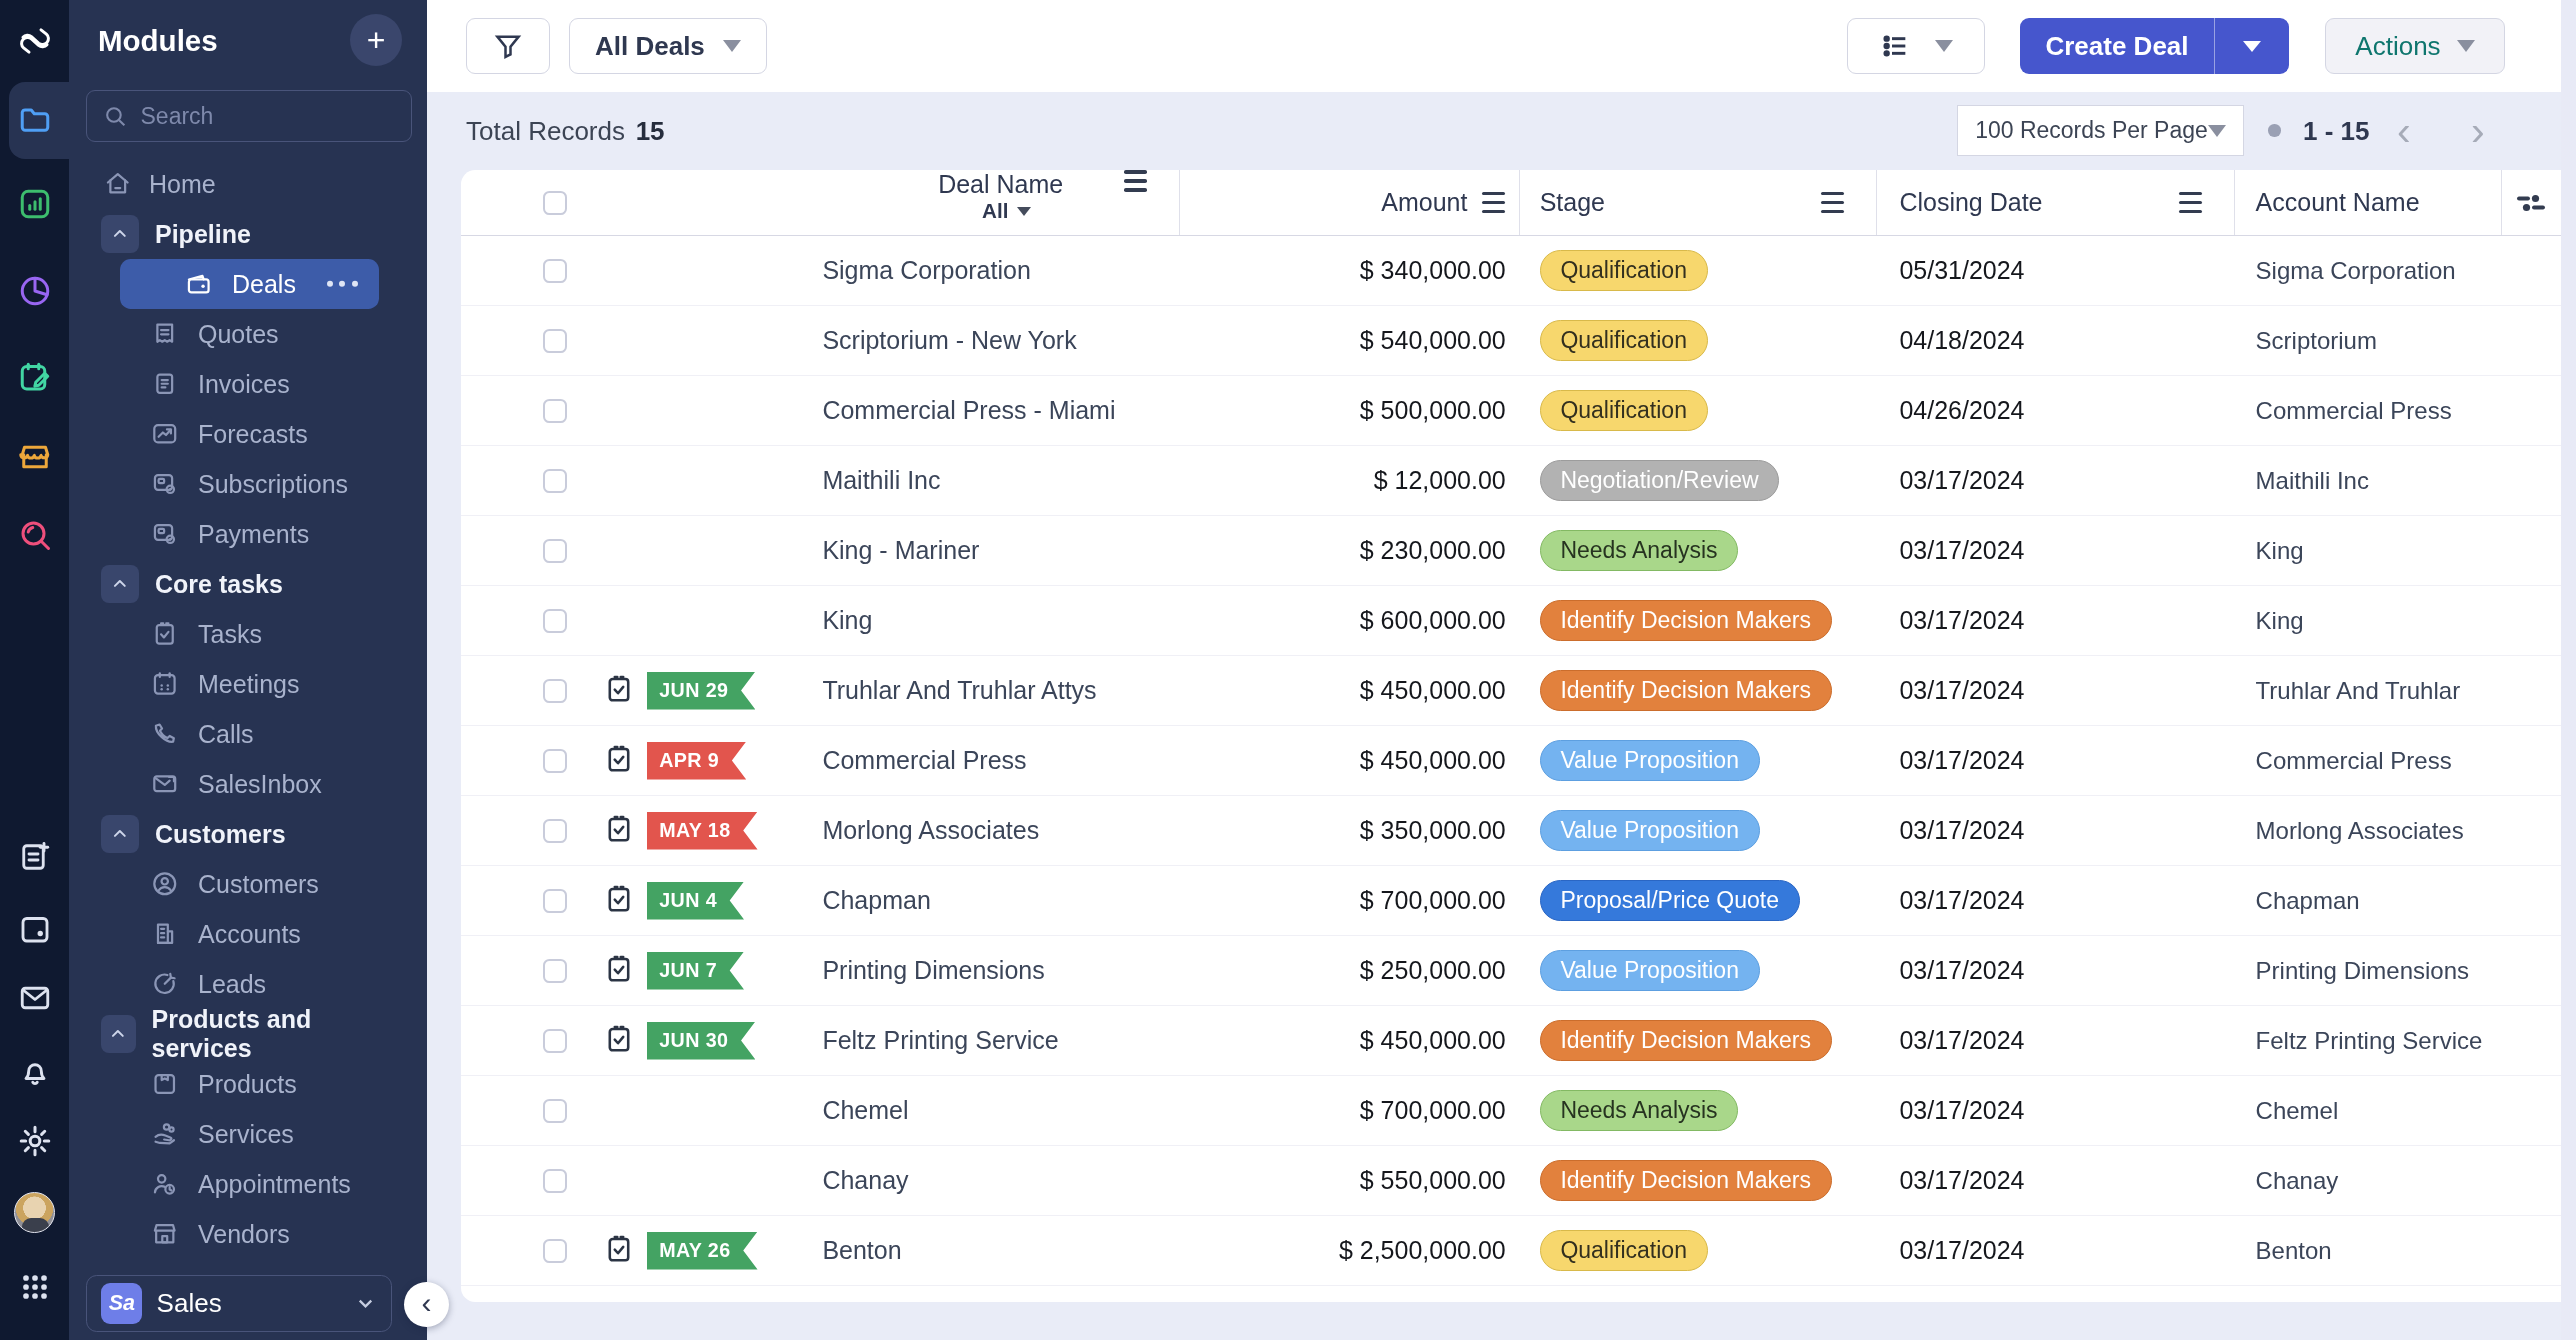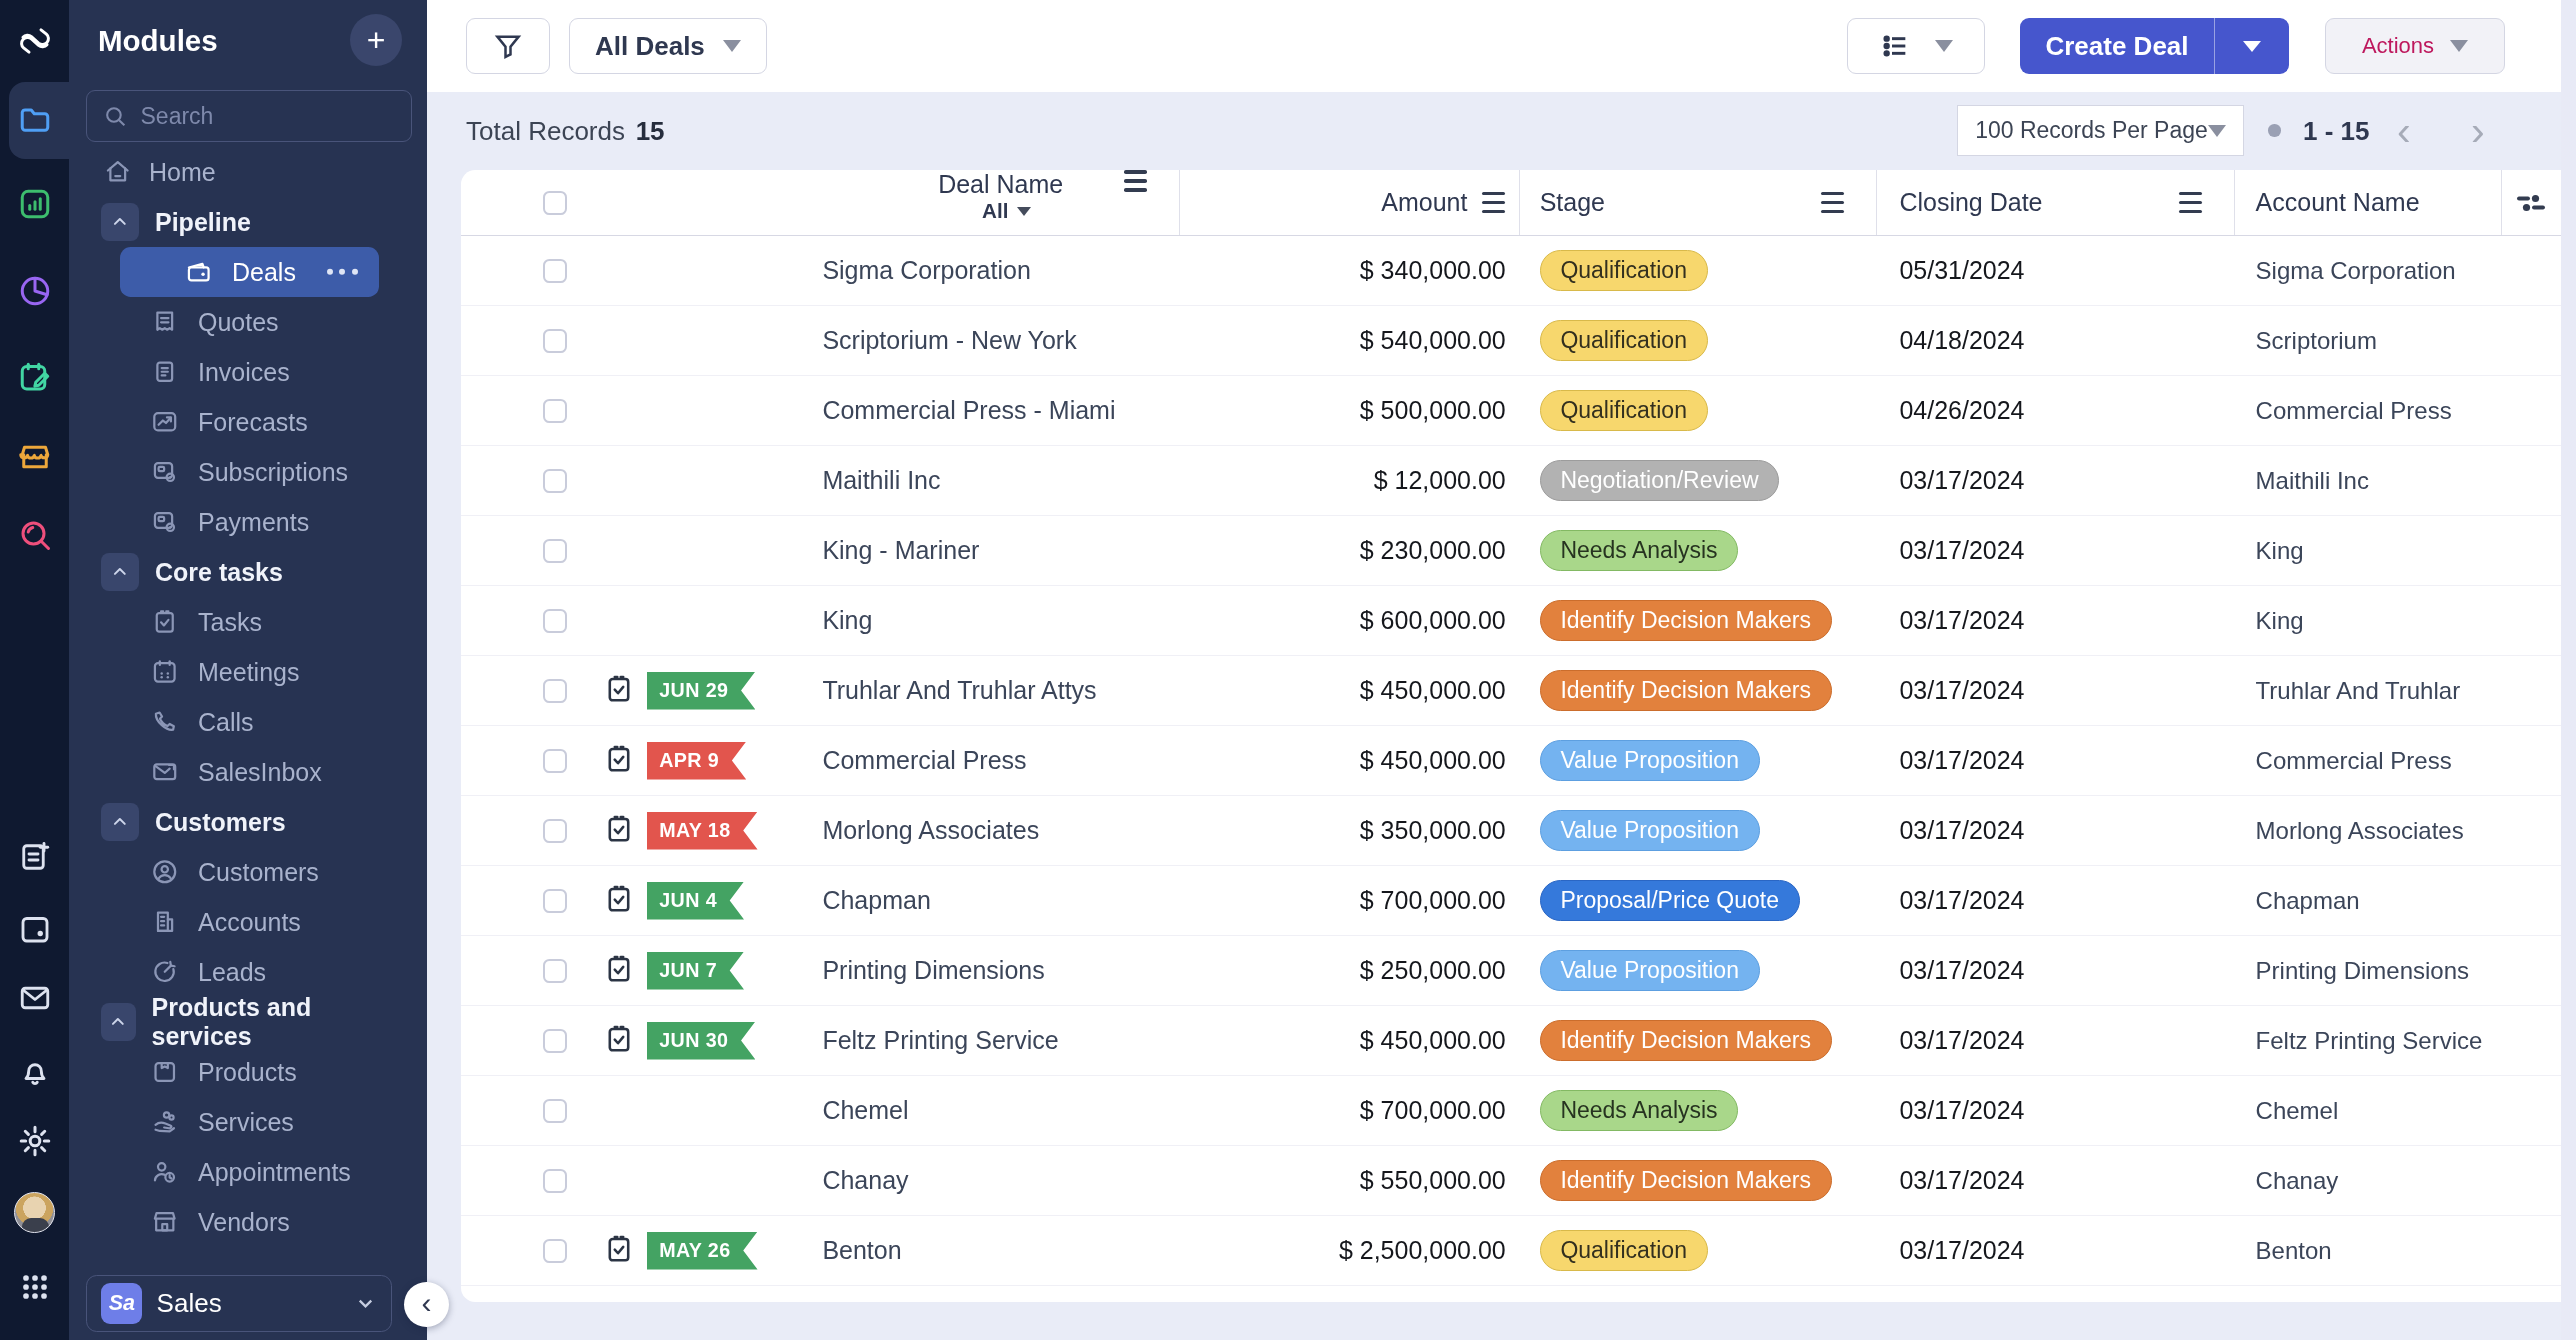--- a/index.html
+++ b/index.html
@@ -19,21 +19,21 @@
   
   .sidebar { position:absolute; left:69px; top:0; width:358px; height:1341px; background:#273352; z-index:4; color:#a9b3cd; }
   .sb-title-row { position:absolute; left:0; top:12.5px; width:358px; height:57px; display:flex; align-items:center; }
   .sb-title { margin-left:29px; font-size:29.5px; font-weight:bold; color:#fff; }
   .sb-add { position:absolute; right:25px; top:1.8px; width:52px; height:52px; border-radius:50%; background:#3a466c; color:#fff;
     font-size:32px; display:flex; align-items:center; justify-content:center; font-weight:300; }
   .sb-search { position:absolute; left:17px; top:90px; width:326px; height:52px; border:1.8px solid #49547a; border-radius:9px;
     display:flex; align-items:center; gap:12.5px; padding:0 16px; color:#7e89ab; }
   .sb-search svg { width:25px; height:25px; }
   .sb-search .ph { font-size:23px; }
-  .sb-list { position:absolute; left:0; top:147px; width:325px; }
+  .sb-list { position:absolute; left:0; top:159px; width:325px; }
   .sb-item { position:relative; height:50px; display:flex; align-items:center; font-size:25px; }
   .sb-item .ic { display:flex; width:30px; justify-content:center; }
   .sb-item .ic svg { width:29.5px; height:29.5px; }
   .lvl-top { padding-left:34px; gap:16px; }
   .lvl-sec { padding-left:32px; gap:16px; font-weight:bold; color:#f0f3fa; }
   .lvl-sub { padding-left:81px; gap:18px; }
   .sec-chev { width:38px; height:38px; border-radius:8px; background:#39466c; display:flex; align-items:center; justify-content:center; }
   .sec-chev svg { width:19.7px; height:19.7px; }
   .sb-active { position:absolute; left:17px; right:15px; top:0; bottom:0; background:#3d5ca9; border-radius:10.7px; z-index:-1; }
   .sb-item.active { color:#ffffff;margin-left:34px; }
@@ -59,21 +59,21 @@
   .tri-down { width:0; height:0; border-left:9.8px solid transparent; border-right:9.8px solid transparent; border-top:12.5px solid #8a8f9f; }
   .listview-btn { position:absolute; left:1435px; top:18px; width:138px; height:56px; gap:23px; }
   .listview-btn svg { width:32px; height:32px; }
   .create-btn { position:absolute; left:1608px; top:18px; width:269px; height:56px; border-radius:9px; background:#4656cd;
     display:flex; overflow:hidden; }
   .create-main { width:195px; display:flex; align-items:center; justify-content:center; color:#fff; font-size:26px; font-weight:bold;
     border-right:1.8px solid rgba(255,255,255,.45); }
   .create-arrow { flex:1; display:flex; align-items:center; justify-content:center; }
   .create-arrow .tri-down { border-top-color:#fff; border-left-width:9px; border-right-width:9px; border-top-width:11.6px; }
   .actions-btn { position:absolute; left:1913px; top:18px; width:180px; height:56px; background:#f2f2f7; gap:16px; }
-  .actions-btn .lbl { font-size:22px; color:#be185d; }
+  .actions-btn .lbl { font-size:26px; color:#0f766e; }
 
   .records-row { position:absolute; left:0; top:92px; width:2149px; height:78px; }
   .total-records { position:absolute; left:54px; top:0; height:78px; display:flex; align-items:center; gap:10.7px;
     font-size:26px; color:#3c4454; }
   .total-records b { color:#262d3d; }
   .perpage { position:absolute; left:1545px; top:13.4px; width:287px; height:51px; border-radius:0; font-size:23px; color:#3c4454; }
   .pag-dot { position:absolute; left:1856px; top:32px; width:12.5px; height:12.5px; border-radius:50%; background:#9aa0b4; }
   .pag-range { position:absolute; left:1891px; top:0; height:78px; display:flex; align-items:center; font-size:26px; font-weight:bold; color:#2f3850; }
   .pag-prev, .pag-next { position:absolute; top:0; height:78px; display:flex; align-items:center; font-size:41px; color:#a6abb8; }
   .pag-prev { left:1985px; } .pag-next { left:2059px; }

